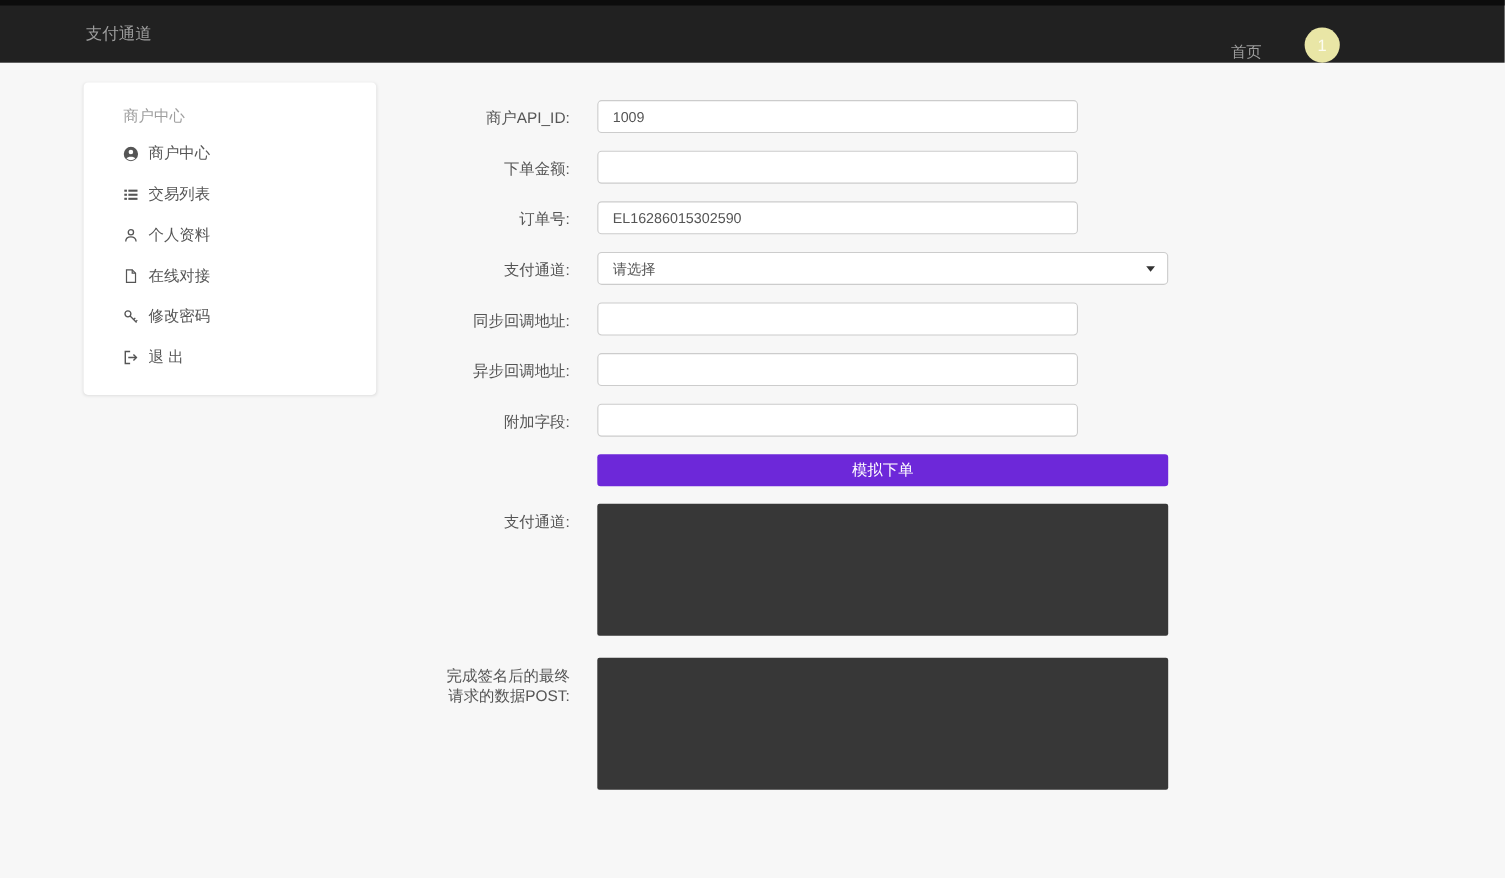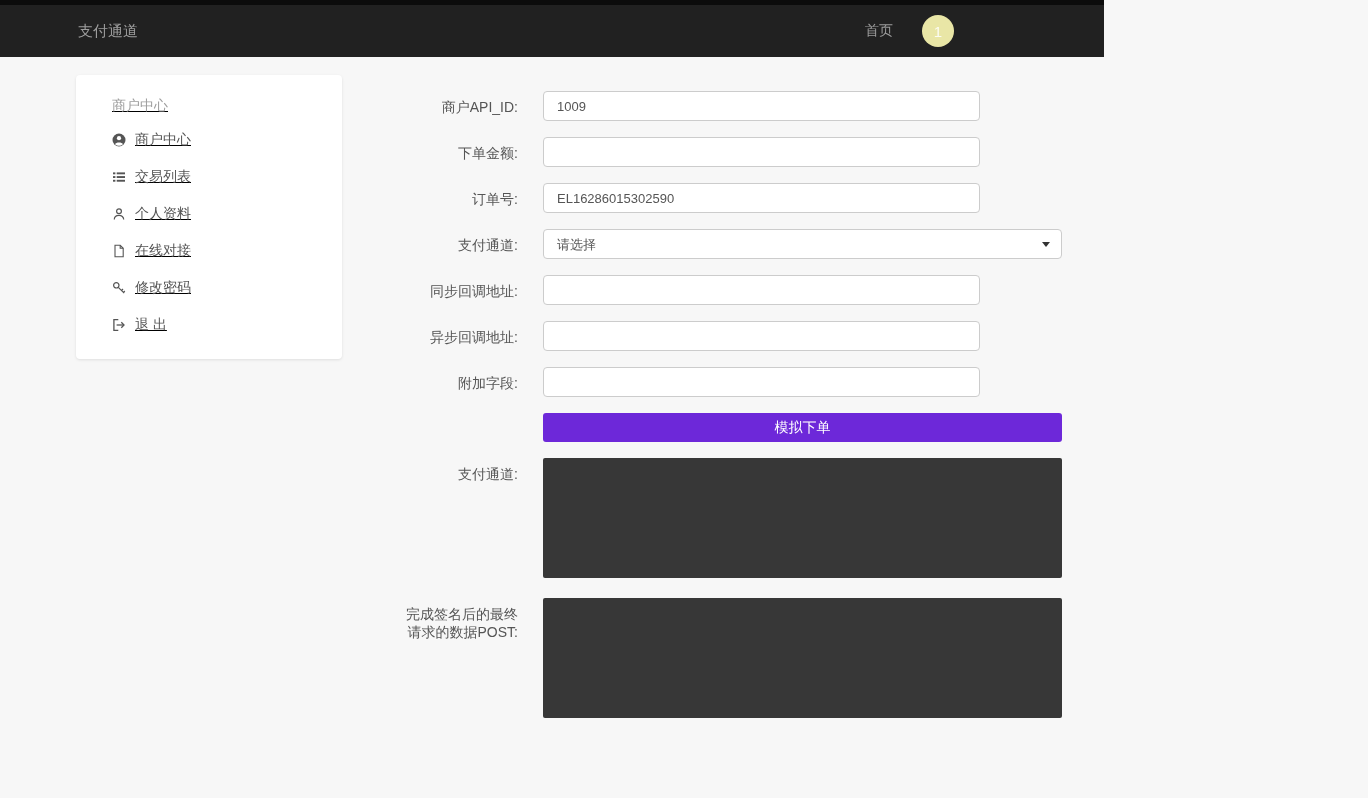--- a/index.html
+++ b/index.html
@@ -5,46 +5,45 @@
   * { box-sizing: border-box; }
   html,body { margin:0; padding:0; }
   body {
     width:1368px; height:798px; position:relative; overflow:hidden;
     background:#f7f7f7;
     font-family:"Liberation Sans","DejaVu Sans",sans-serif;
   }
 
   
   .navbar {
-    position:absolute; top:0; left:0; width:1104px; height:57px;
+    position:absolute; top:0; left:0; width:1368px; height:57px;
     background:#212121; border-top:5px solid #0c0c0c;
   }
   .brand {
     position:absolute; left:78px; top:0; height:52px; line-height:52px;
     color:#9d9d9d; font-size:15px; text-decoration:none; cursor:pointer;
   }
   .nav-right {
     position:absolute; right:150px; top:0; height:52px;
-    display:flex; align-items:center; gap:29px;
+    display:flex; align-items:flex-end; gap:39px;
   }
   .home-link { color:#9d9d9d; font-size:14px; text-decoration:none; cursor:pointer; }
   .avatar {
     width:32px; height:32px; border-radius:50%;
     background:#e9e6a6; color:rgba(255,255,255,.85);
     display:flex; align-items:center; justify-content:center;
     font-size:15px; cursor:pointer; user-select:none;
   }
 
   
   .sidebar-card {
     position:absolute; left:76px; top:75px; width:266px;
     background:#ffffff; border-radius:4px;
     box-shadow:0 1px 3px rgba(0,0,0,0.10);
     padding:20px 0 16px;
-    text-decoration:underline;
   }
   .sidebar-heading {
     margin:0 0 6px 36px; color:#9e9e9e; font-size:14px; line-height:20px;
   }
   .side-item {
     display:flex; align-items:center; gap:9px;
     height:37px; padding-left:36px;
     color:#555; font-size:14px; text-decoration:none; cursor:pointer;
   }
   .side-item .icn { width:14px; height:14px; display:inline-flex; flex:none; }

